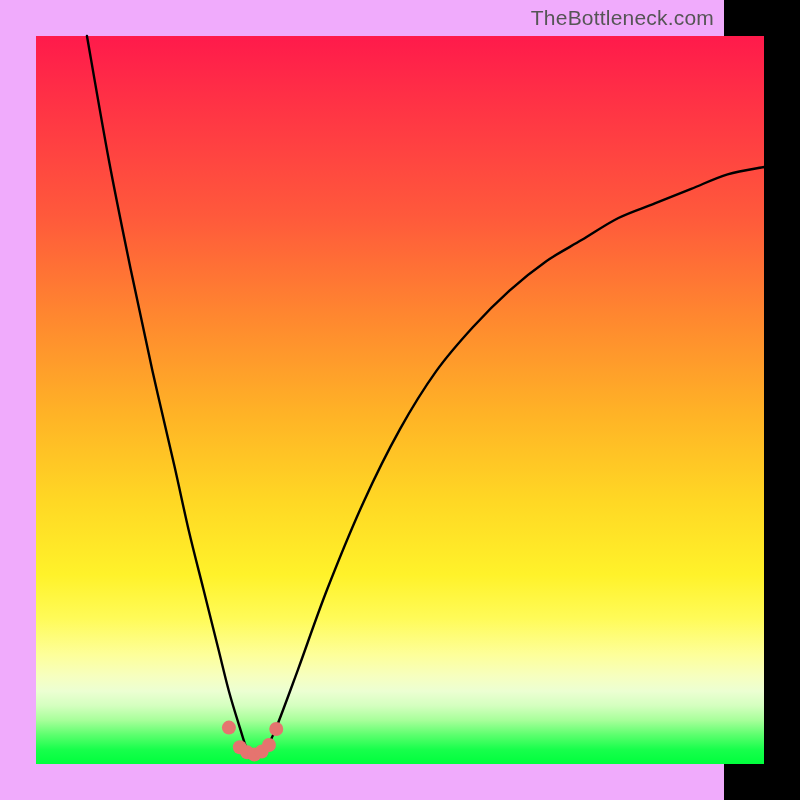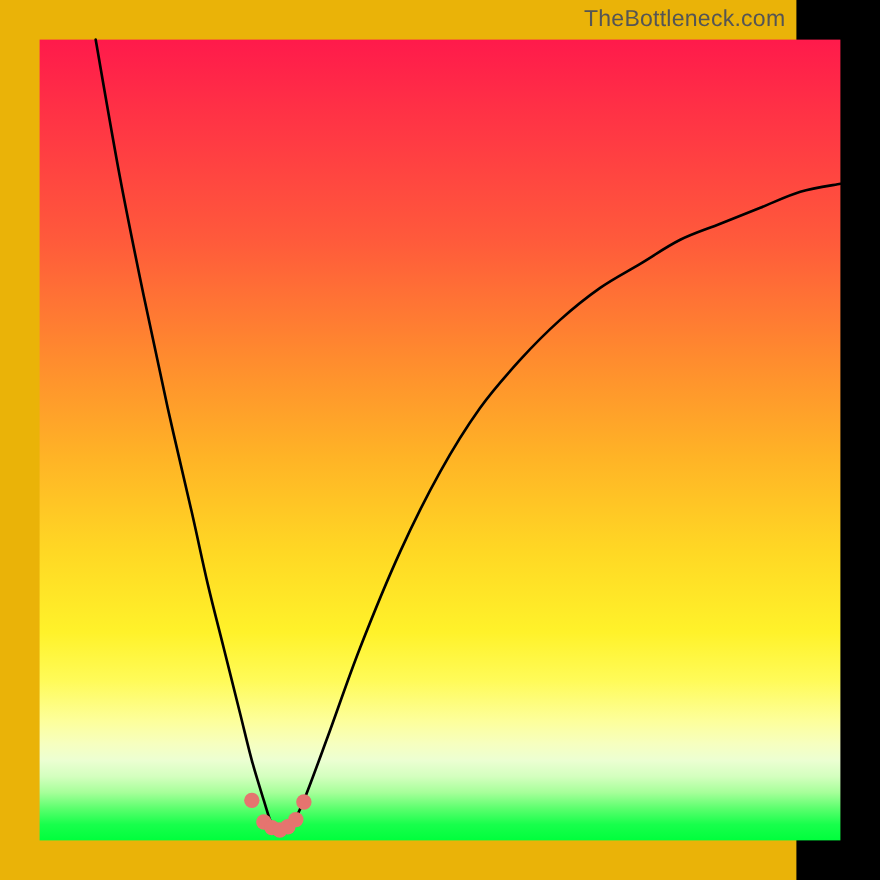--- a/index.html
+++ b/index.html
@@ -8,21 +8,21 @@
     width: 800px;
     height: 800px;
     overflow: hidden;
     background: #000;
     font-family: Arial, Helvetica, sans-serif;
   }
   .frame {
     position: relative;
     width: 724px;
     height: 800px;
-    background: #eab308;
+    background: #f0abfc;
   }
   .plot {
     position: absolute;
     left: 36px;
     top: 36px;
     width: 728px;
     height: 728px;
     
     background: linear-gradient(
       to bottom,

